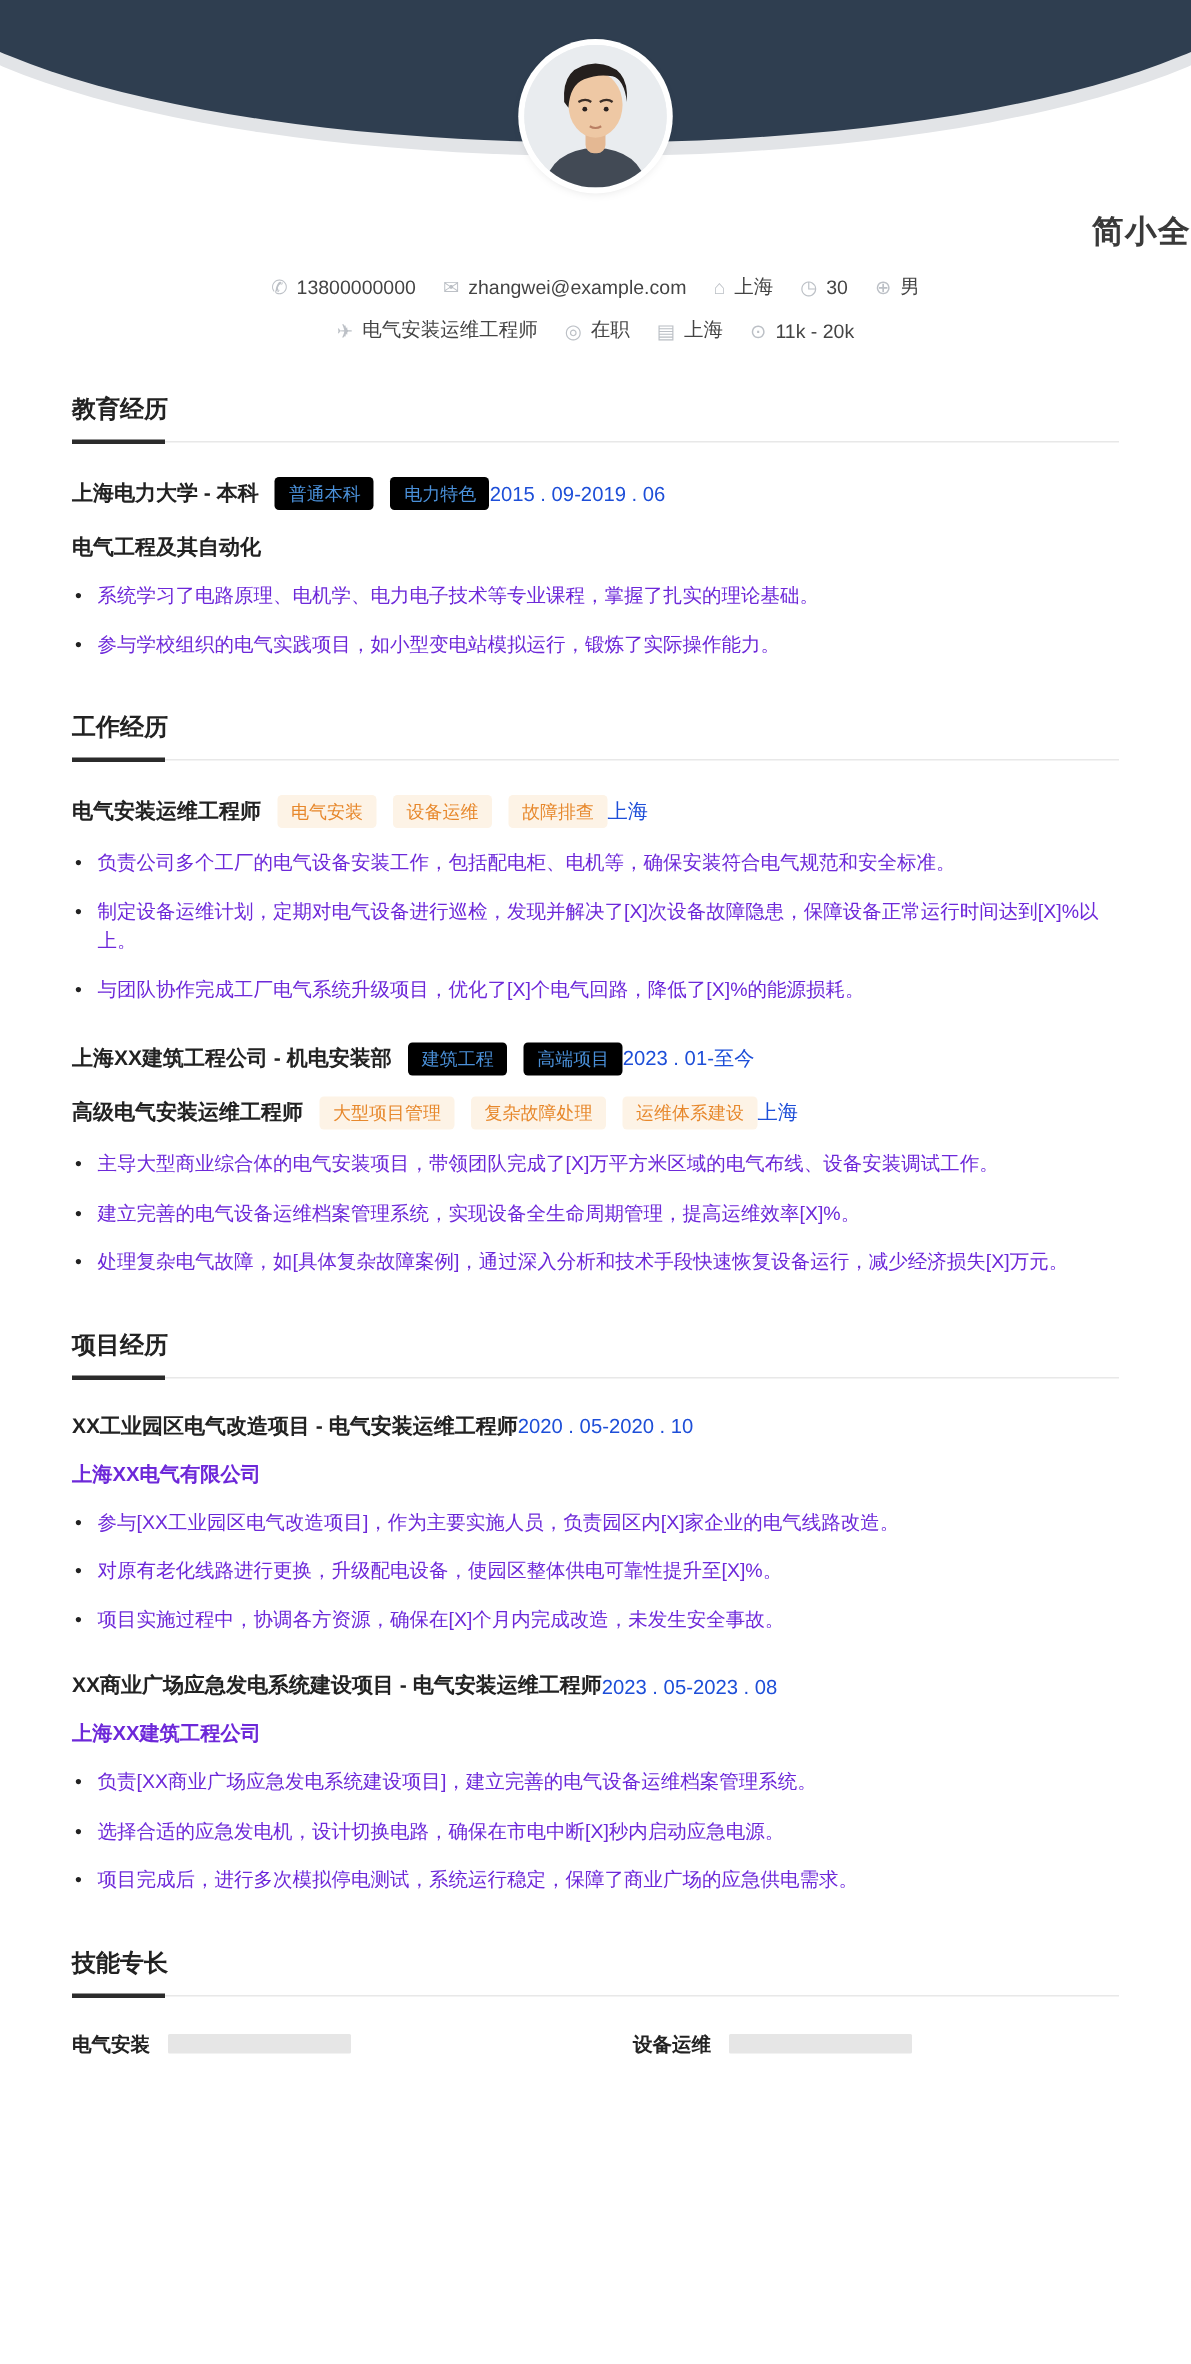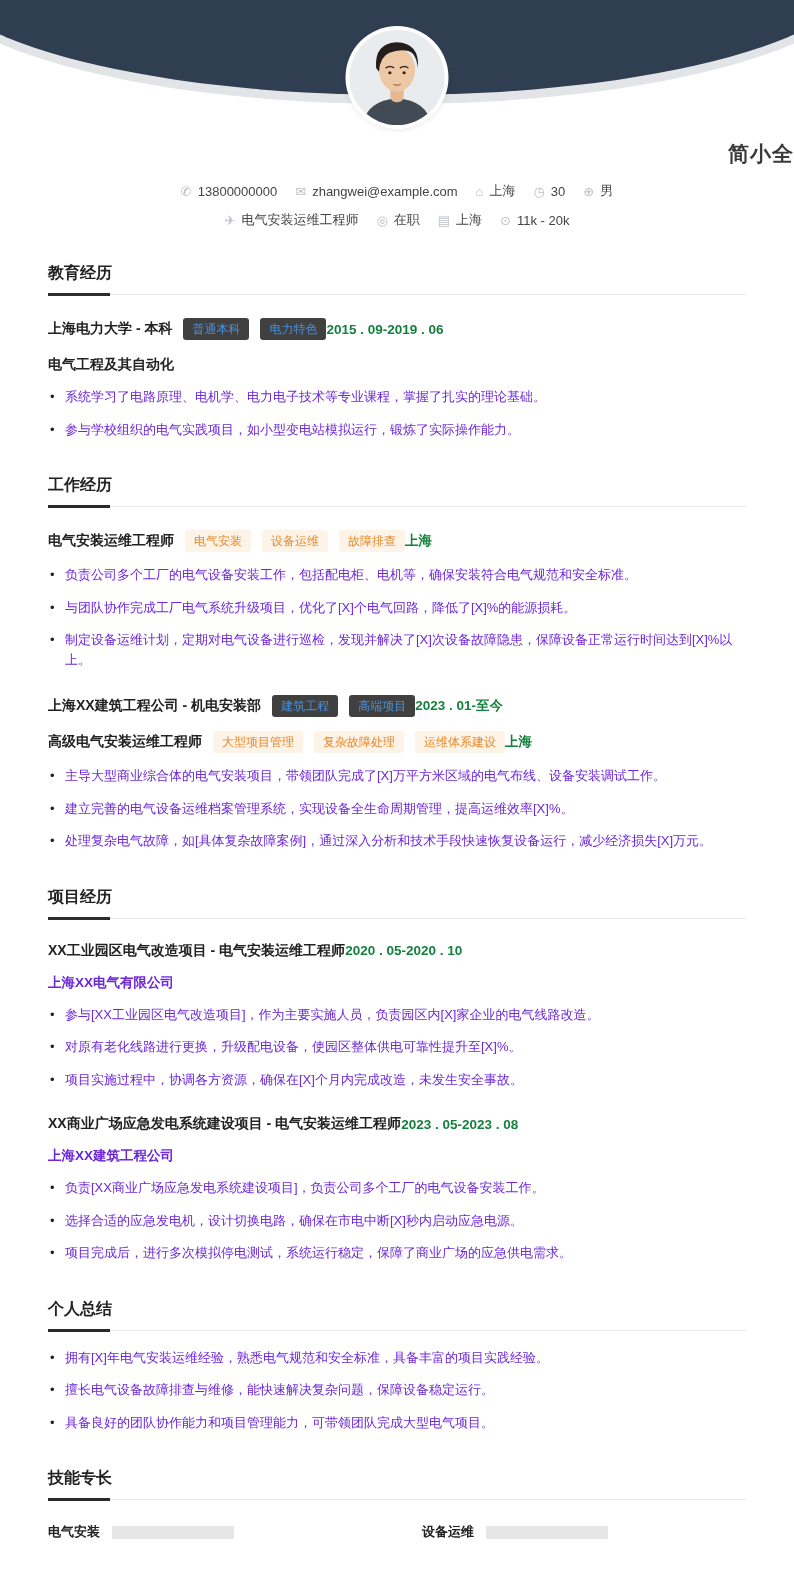--- a/index.html
+++ b/index.html
@@ -38,25 +38,25 @@
   .divider { position:relative; height:3px; margin-top:9px; }
   .divider::before { content:""; position:absolute; left:0; right:0; top:1px; height:1px; background:#e8e8e8; }
   .divider::after  { content:""; position:absolute; left:0; top:0; width:62px; height:3px; background:#2b2b2b; }
   .entry { margin-top:22px; }
   .entry-head, .entry-sub {
     display:flex; align-items:center; 
   }
   .entry-sub { margin-top:14px; }
   .head-left { display:flex; align-items:center; }
   .entry-title { font-size:14px; font-weight:bold; color:#222; }
-  .entry-date, .entry-loc { font-size:13.5px; font-weight:bold; color:#15803d; white-space:nowrap; }
+  .entry-date, .entry-loc { font-size:13.5px; font-weight:normal; color:#1d4ed8; white-space:nowrap; }
   .tag {
     font-size:12px; padding:2.5px 9px; border-radius:3px; margin-left:11px; white-space:nowrap;
   }
-  .tag.blue   { color:#4a90d9; background:#404040; }
+  .tag.blue   { color:#4a90d9; background:#000000; }
   .tag.orange { color:#e7882c; background:#fdf3e6; }
   ul.bullets { list-style:none; margin-top:8px; }
   ul.bullets li {
     position:relative; padding-left:17px; font-size:13px; color:#6d28d9;
     line-height:1.5; margin-top:13px;
   }
   ul.bullets li::before {
     content:"•"; position:absolute; left:2px; top:0; color:#222; font-size:13px;
   }
   .major-line { margin-top:16px; font-size:14px; font-weight:bold; color:#222; }
@@ -170,22 +170,22 @@
         <span class="head-left">
           <span class="entry-title">电气安装运维工程师</span>
           <span class="tag orange">电气安装</span>
           <span class="tag orange">设备运维</span>
           <span class="tag orange">故障排查</span>
         </span>
         <span class="entry-loc">上海</span>
       </div>
       <ul class="bullets">
         <li>负责公司多个工厂的电气设备安装工作，包括配电柜、电机等，确保安装符合电气规范和安全标准。</li>
+        <li>制定设备运维计划，定期对电气设备进行巡检，发现并解决了[X]次设备故障隐患，保障设备正常运行时间达到[X]%以上。</li>
         <li>与团队协作完成工厂电气系统升级项目，优化了[X]个电气回路，降低了[X]%的能源损耗。</li>
-        <li>制定设备运维计划，定期对电气设备进行巡检，发现并解决了[X]次设备故障隐患，保障设备正常运行时间达到[X]%以上。</li>
       </ul>
     </div>
 
     <div class="entry" style="margin-top:26px;">
       <div class="entry-head">
         <span class="head-left">
           <span class="entry-title">上海XX建筑工程公司 - 机电安装部</span>
           <span class="tag blue">建筑工程</span>
           <span class="tag blue">高端项目</span>
         </span>
@@ -225,36 +225,27 @@
       </ul>
     </div>
 
     <div class="entry" style="margin-top:26px;">
       <div class="entry-head">
         <span class="entry-title">XX商业广场应急发电系统建设项目 - 电气安装运维工程师</span>
         <span class="entry-date">2023 . 05-2023 . 08</span>
       </div>
       <div class="proj-company">上海XX建筑工程公司</div>
       <ul class="bullets">
-        <li>负责[XX商业广场应急发电系统建设项目]，负责公司多个工厂的电气设备安装工作。</li>
+        <li>负责[XX商业广场应急发电系统建设项目]，建立完善的电气设备运维档案管理系统。</li>
         <li>选择合适的应急发电机，设计切换电路，确保在市电中断[X]秒内启动应急电源。</li>
         <li>项目完成后，进行多次模拟停电测试，系统运行稳定，保障了商业广场的应急供电需求。</li>
       </ul>
     </div>
   </section>
 
-  <section class="section">
-    <h2 class="section-title">个人总结</h2>
-    <div class="divider"></div>
-    <ul class="bullets" style="margin-top:16px;">
-      <li>拥有[X]年电气安装运维经验，熟悉电气规范和安全标准，具备丰富的项目实践经验。</li>
-      <li>擅长电气设备故障排查与维修，能快速解决复杂问题，保障设备稳定运行。</li>
-      <li>具备良好的团队协作能力和项目管理能力，可带领团队完成大型电气项目。</li>
-    </ul>
-  </section>
 
   <section class="section">
     <h2 class="section-title">技能专长</h2>
     <div class="divider"></div>
     <div class="skill-grid">
       <div class="skill-row">
         <span class="skill-name">电气安装</span>
         <span class="skill-track">
           <span class="skill-fill" style="width: 80%;"></span>
         </span>

